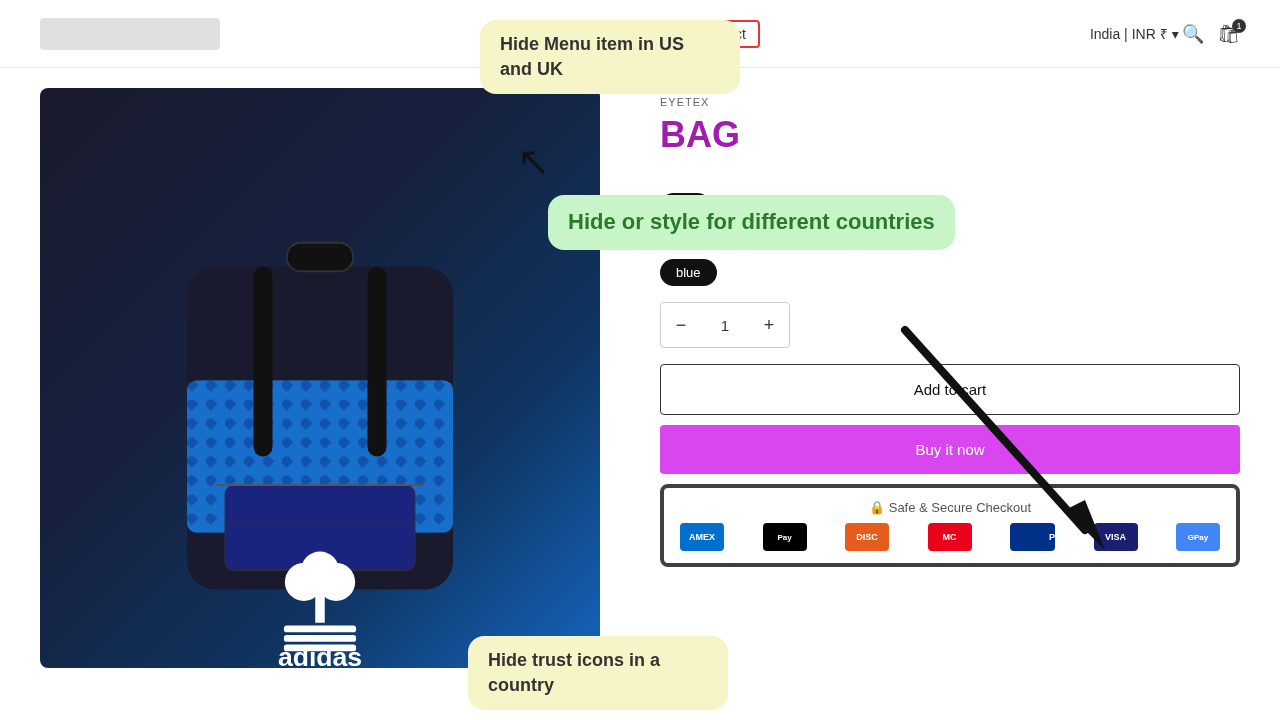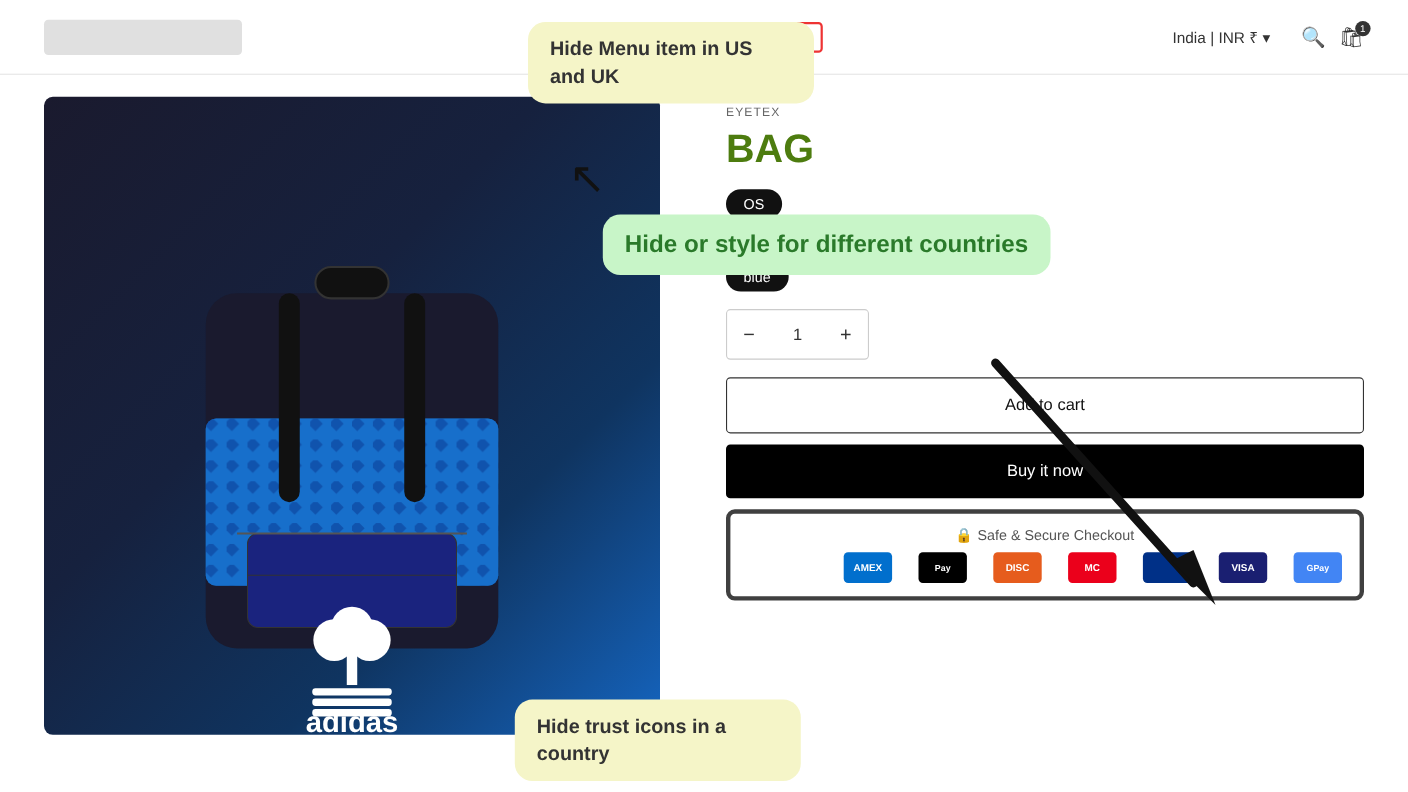--- a/index.html
+++ b/index.html
@@ -11,21 +11,21 @@
       padding: 0 40px; height: 68px; border-bottom: 1px solid #e5e5e5;
     }
     .logo-placeholder {
       width: 180px; height: 32px; background: #e0e0e0; border-radius: 4px;
     }
     .nav { display: flex; gap: 24px; align-items: center; }
     .nav-item { font-size: 14px; color: #333; cursor: pointer; }
     .nav-item.highlighted {
       border: 2px solid #e33; padding: 4px 12px; border-radius: 4px; color: #333;
     }
-    .header-right { display: flex; align-items: center; gap: 28px; }
+    .header-right { display: flex; align-items: center; gap: 4px; }
     .country-selector {
       display: flex; align-items: center; gap: 4px; font-size: 14px; color: #333; cursor: pointer;
     }
     .header-icons { display: flex; gap: 12px; align-items: center; }
     .icon-btn { background: none; border: none; cursor: pointer; font-size: 18px; color: #333; position: relative; }
     .cart-badge {
       position: absolute; top: -4px; right: -6px;
       background: #333; color: #fff; font-size: 9px;
       border-radius: 50%; width: 14px; height: 14px;
       display: flex; align-items: center; justify-content: center;
@@ -49,21 +49,21 @@
       background: linear-gradient(135deg, #1a1a2e 0%, #16213e 40%, #0f3460 70%, #1565c0 100%);
       border-radius: 8px; position: relative; overflow: hidden;
       display: flex; align-items: flex-end; justify-content: center;
     }
 
     
     .product-details {
       flex: 1; padding: 28px 40px 20px 20px; overflow-y: auto;
     }
     .brand { font-size: 11px; color: #666; letter-spacing: 1px; text-transform: uppercase; margin-bottom: 6px; }
-    .product-title { font-size: 36px; font-weight: 700; color: #4d7c0f; margin-bottom: 16px; }
+    .product-title { font-size: 36px; font-weight: 700; color: #a21caf; margin-bottom: 37px; }
     .section-label { font-size: 13px; color: #555; margin-bottom: 8px; }
     .size-options { display: flex; gap: 8px; margin-bottom: 16px; }
     .size-btn {
       background: #111; color: #fff; border: none; border-radius: 20px;
       padding: 6px 16px; font-size: 13px; cursor: pointer;
     }
     .color-options { display: flex; gap: 8px; margin-bottom: 16px; }
     .color-btn {
       background: #111; color: #fff; border: none; border-radius: 20px;
       padding: 6px 16px; font-size: 13px; cursor: pointer;
@@ -77,30 +77,30 @@
       background: none; border: none; width: 40px; height: 44px;
       font-size: 18px; cursor: pointer; color: #333;
     }
     .qty-value { flex: 1; text-align: center; font-size: 15px; color: #333; }
     .add-to-cart-btn {
       width: 100%; padding: 16px; background: #fff; border: 1px solid #333;
       font-size: 15px; cursor: pointer; border-radius: 4px; margin-bottom: 10px;
       color: #111; font-weight: 500;
     }
     .buy-now-btn {
-      width: 100%; padding: 16px; background: #000000; border: none;
+      width: 100%; padding: 16px; background: #d946ef; border: none;
       font-size: 15px; cursor: pointer; border-radius: 4px; margin-bottom: 10px;
       color: #fff; font-weight: 500;
     }
     .trust-box {
       border: 4px solid #404040; border-radius: 8px; padding: 12px 16px;
       text-align: center;
     }
     .trust-title { font-size: 13px; color: #555; margin-bottom: 8px; }
-    .trust-icons { display: flex; gap: 24px; justify-content: flex-end; align-items: center; flex-wrap: wrap; }
+    .trust-icons { display: flex; gap: 8px; justify-content: space-between; align-items: center; flex-wrap: wrap; }
     .payment-icon {
       width: 44px; height: 28px; border-radius: 4px; display: flex; align-items: center; justify-content: center;
       font-size: 9px; font-weight: 700; color: #fff;
     }
 
     
     .callout {
       position: absolute; border-radius: 16px; padding: 12px 20px;
       font-size: 18px; font-weight: 600; line-height: 1.4;
       max-width: 260px; z-index: 100;

